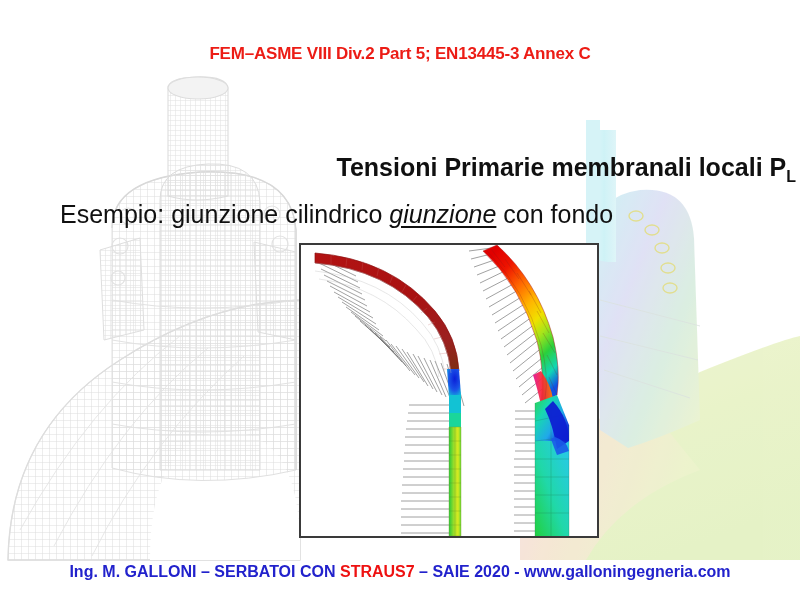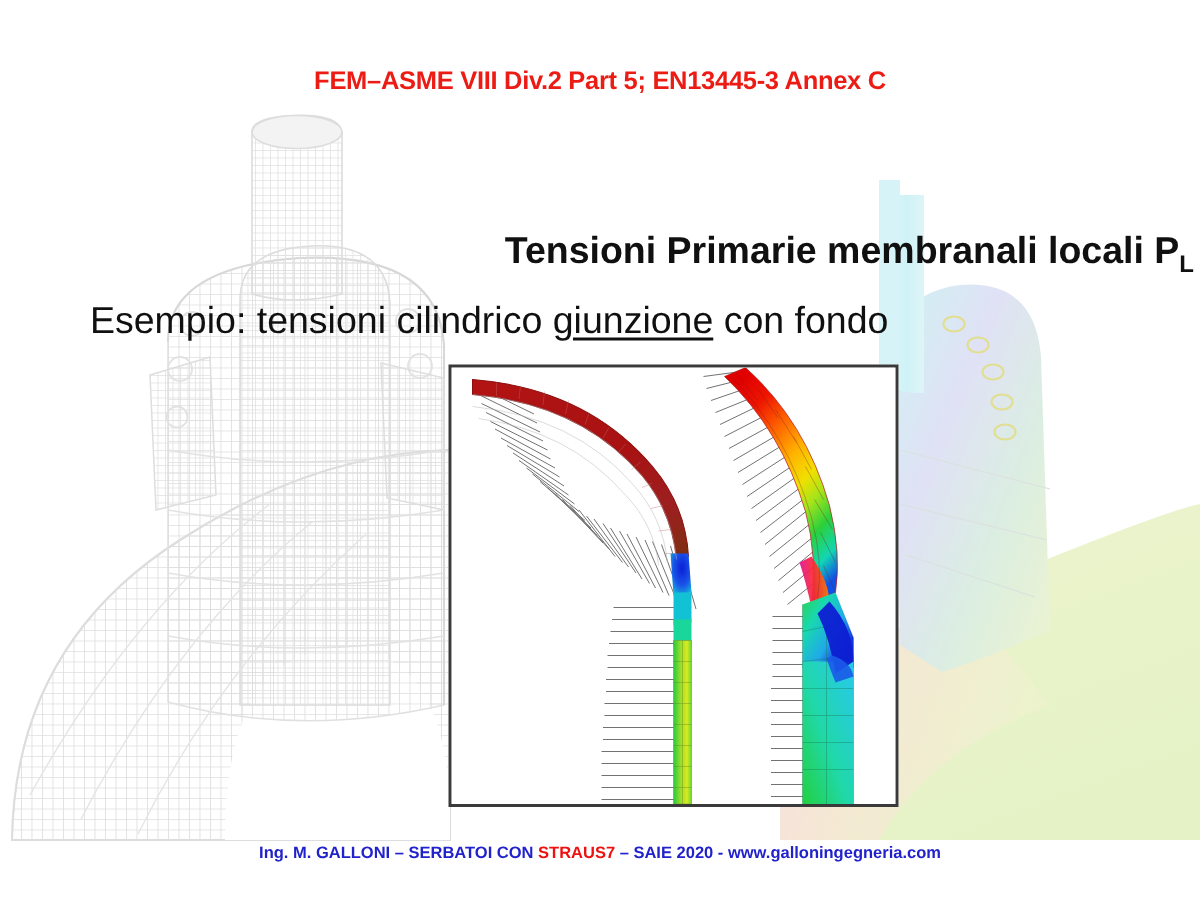--- a/index.html
+++ b/index.html
@@ -69,20 +69,21 @@
     width: 740px;
     text-align: left;
     font-size: 25px;
     font-weight: normal;
     color: #101010;
     white-space: nowrap;
   }
   .line3 .u {
     text-decoration: underline;
     text-underline-offset: 3px;
+    font-style: italic;
   }
 
   
   #inset {
     position: absolute;
     left: 299px;
     top: 243px;
     width: 300px;
     height: 295px;
     background: #ffffff;
@@ -90,21 +91,21 @@
     box-sizing: border-box;
     overflow: hidden;
   }
 
   
   .footer {
     position: absolute;
     left: 0; top: 563px;
     width: 800px;
     text-align: center;
-    font-size: 11px;
+    font-size: 16px;
     font-weight: bold;
     color: #2222cc;
     white-space: nowrap;
   }
   .footer .hl { color: #ee1111; }
 </style>
 </head>
 <body>
 
 <div id="slide">
@@ -207,21 +208,21 @@
   </svg>
 
   <div class="title">FEM–ASME VIII Div.2 Part 5; EN13445-3 Annex C</div>
 
 
   <div class="line2">
     <span>Tensioni Primarie membranali locali P</span><span class="sub">L</span>
   </div>
 
   <div class="line3">
-    <span>Esempio: tensioni cilindrico </span><span class="u">giunzione</span><span> con fondo</span>
+    <span>Esempio: giunzione cilindrico </span><span class="u">giunzione</span><span> con fondo</span>
   </div>
 
   <div id="inset">
     <svg width="296" height="291" viewBox="0 0 296 291" xmlns="http://www.w3.org/2000/svg">
       <defs>
 
         <linearGradient id="lHead" x1="0" y1="0" x2="1" y2="1">
           <stop offset="0%" stop-color="#b31313"></stop>
           <stop offset="55%" stop-color="#a81212"></stop>
           <stop offset="82%" stop-color="#9c2020"></stop>

